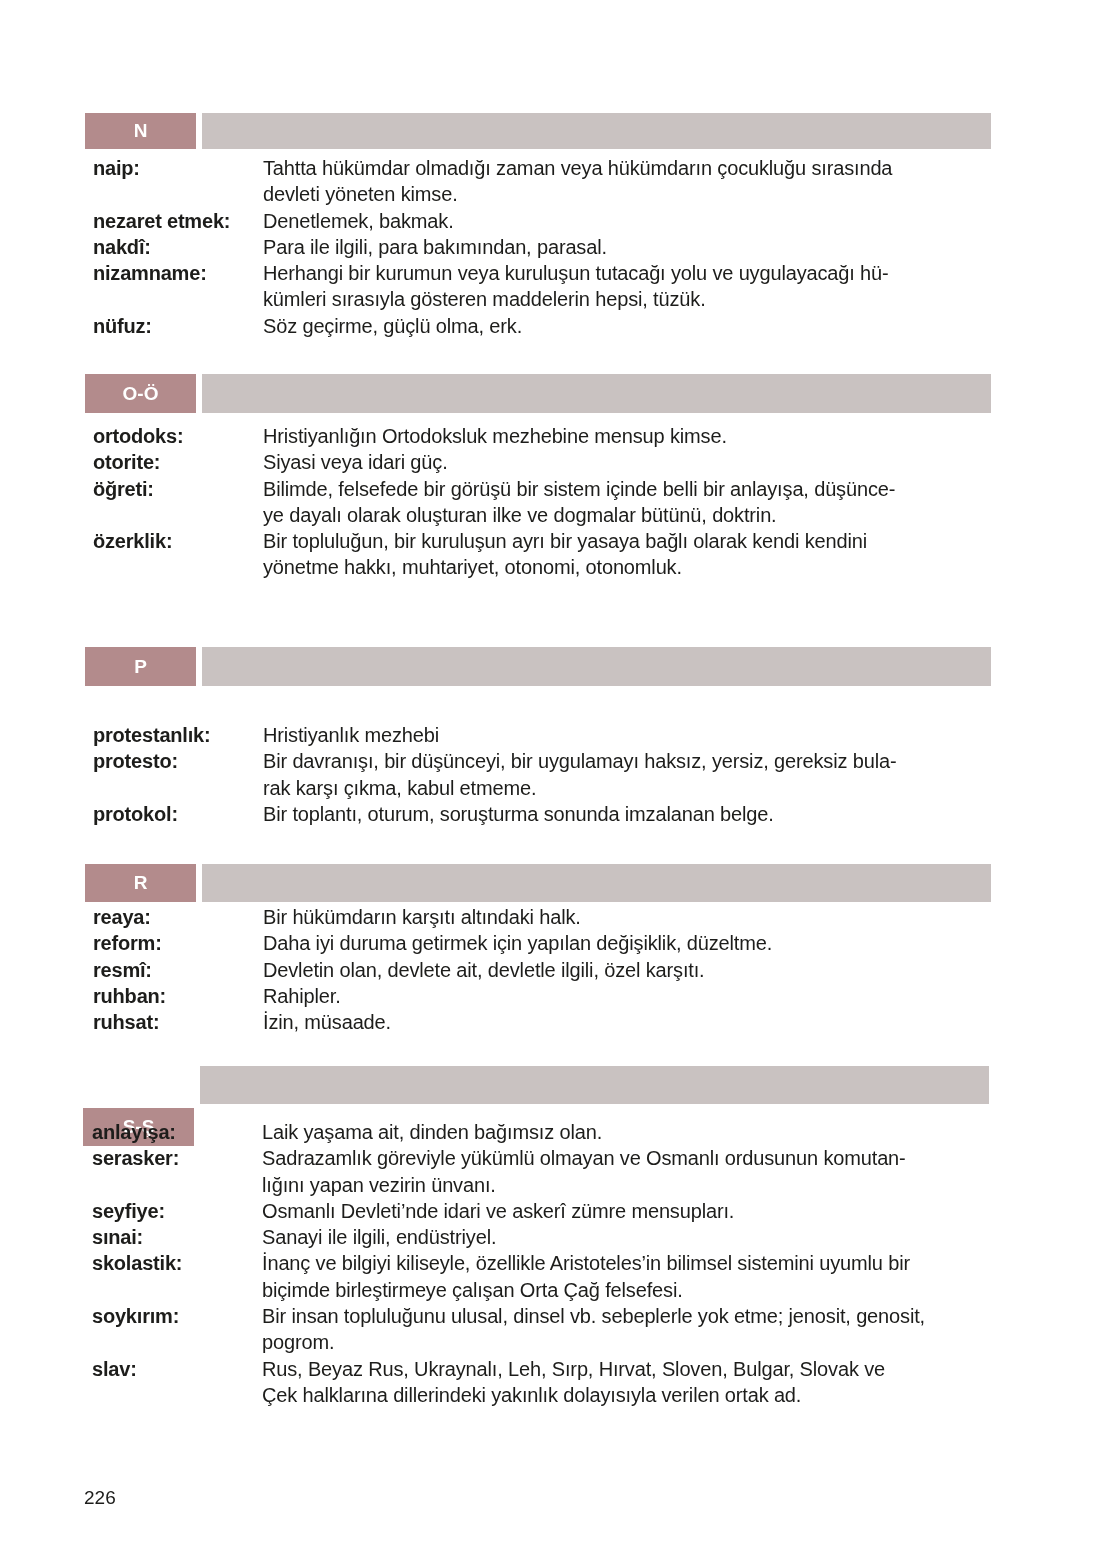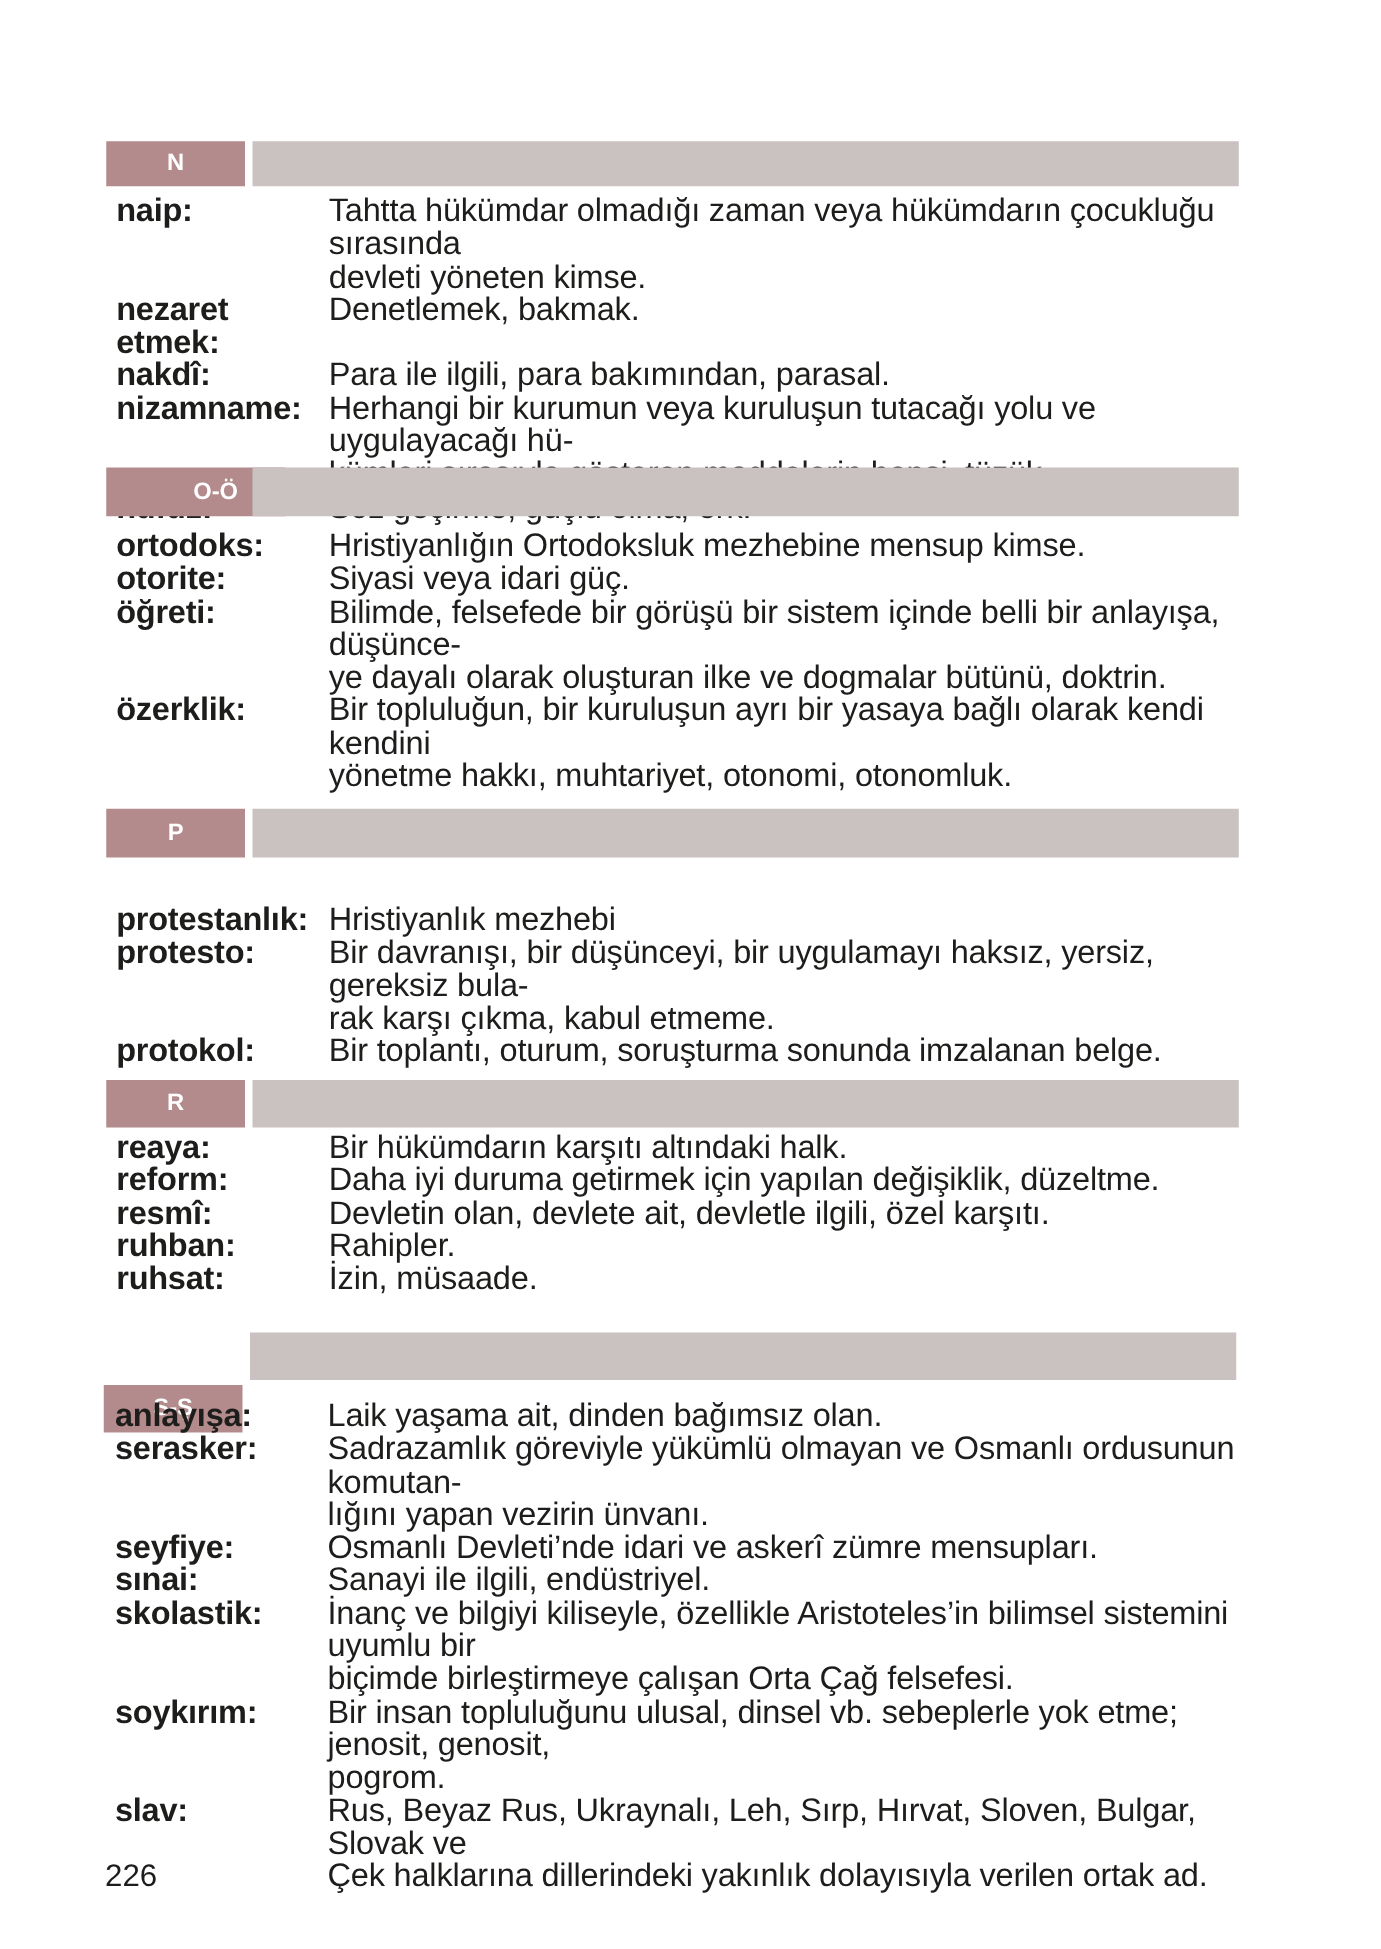--- a/index.html
+++ b/index.html
@@ -4,24 +4,24 @@
 <style>
   html, body { margin: 0; padding: 0; background: #ffffff; }
   body { width: 1105px; height: 1559px; position: relative; overflow: hidden;
          font-family: "Liberation Sans", "DejaVu Sans", sans-serif; color: #1d1d1b; }
   .hdr { position: absolute; height: 36px; }
   .hdr .letter { position: absolute; left: 0; top: 0; width: 111px; height: 36px;
                  background: #b38b8c; color: #ffffff; font-weight: bold; font-size: 19px;
                  text-align: center; line-height: 36px; }
   .hdr .bar { position: absolute; left: 117px; top: 0; height: 36px; background: #c9c2c1; }
   .entries { position: absolute; left: 93px; width: 900px; }
-  .entry { display: flex; font-size: 26px; line-height: 26.3px; }
+  .entry { display: flex; font-size: 20px; line-height: 26.3px; }
   .term { width: 170px; flex: 0 0 170px; font-weight: bold; letter-spacing: -0.2px; }
   .def { flex: 1 1 auto; white-space: pre-line; letter-spacing: -0.15px; }
-  .page-num { position: absolute; left: 84px; top: 1487px; font-size: 25px; }
+  .page-num { position: absolute; left: 84px; top: 1487px; font-size: 19px; }
 </style>
 </head>
 <body>
 
 <div class="hdr" style="left:85px; top:113px; width:906px;">
   <div class="letter">N</div>
   <div class="bar" style="width:789px;"></div>
 </div>
 <div class="entries" style="top:155px;">
   <div class="entry">
@@ -42,21 +42,21 @@
       <span class="def">Herhangi bir kurumun veya kuruluşun tutacağı yolu ve uygulayacağı hü-
 kümleri sırasıyla gösteren maddelerin hepsi, tüzük.</span>
     </div>
   <div class="entry">
       <span class="term">nüfuz:</span>
       <span class="def">Söz geçirme, güçlü olma, erk.</span>
     </div>
 </div>
 
 <div class="hdr" style="left:85px; top:374px; width:906px; height:39px;">
-  <div class="letter" style="height:39px; line-height:39px;padding-left:32px;">O-Ö</div>
+  <div class="letter" style="height:39px; line-height:39px;">O-Ö</div>
   <div class="bar" style="width:789px; height:39px;"></div>
 </div>
 <div class="entries" style="top:423px;">
   <div class="entry">
       <span class="term">ortodoks:</span>
       <span class="def">Hristiyanlığın Ortodoksluk mezhebine mensup kimse.</span>
     </div>
   <div class="entry">
       <span class="term">otorite:</span>
       <span class="def">Siyasi veya idari güç.</span>

